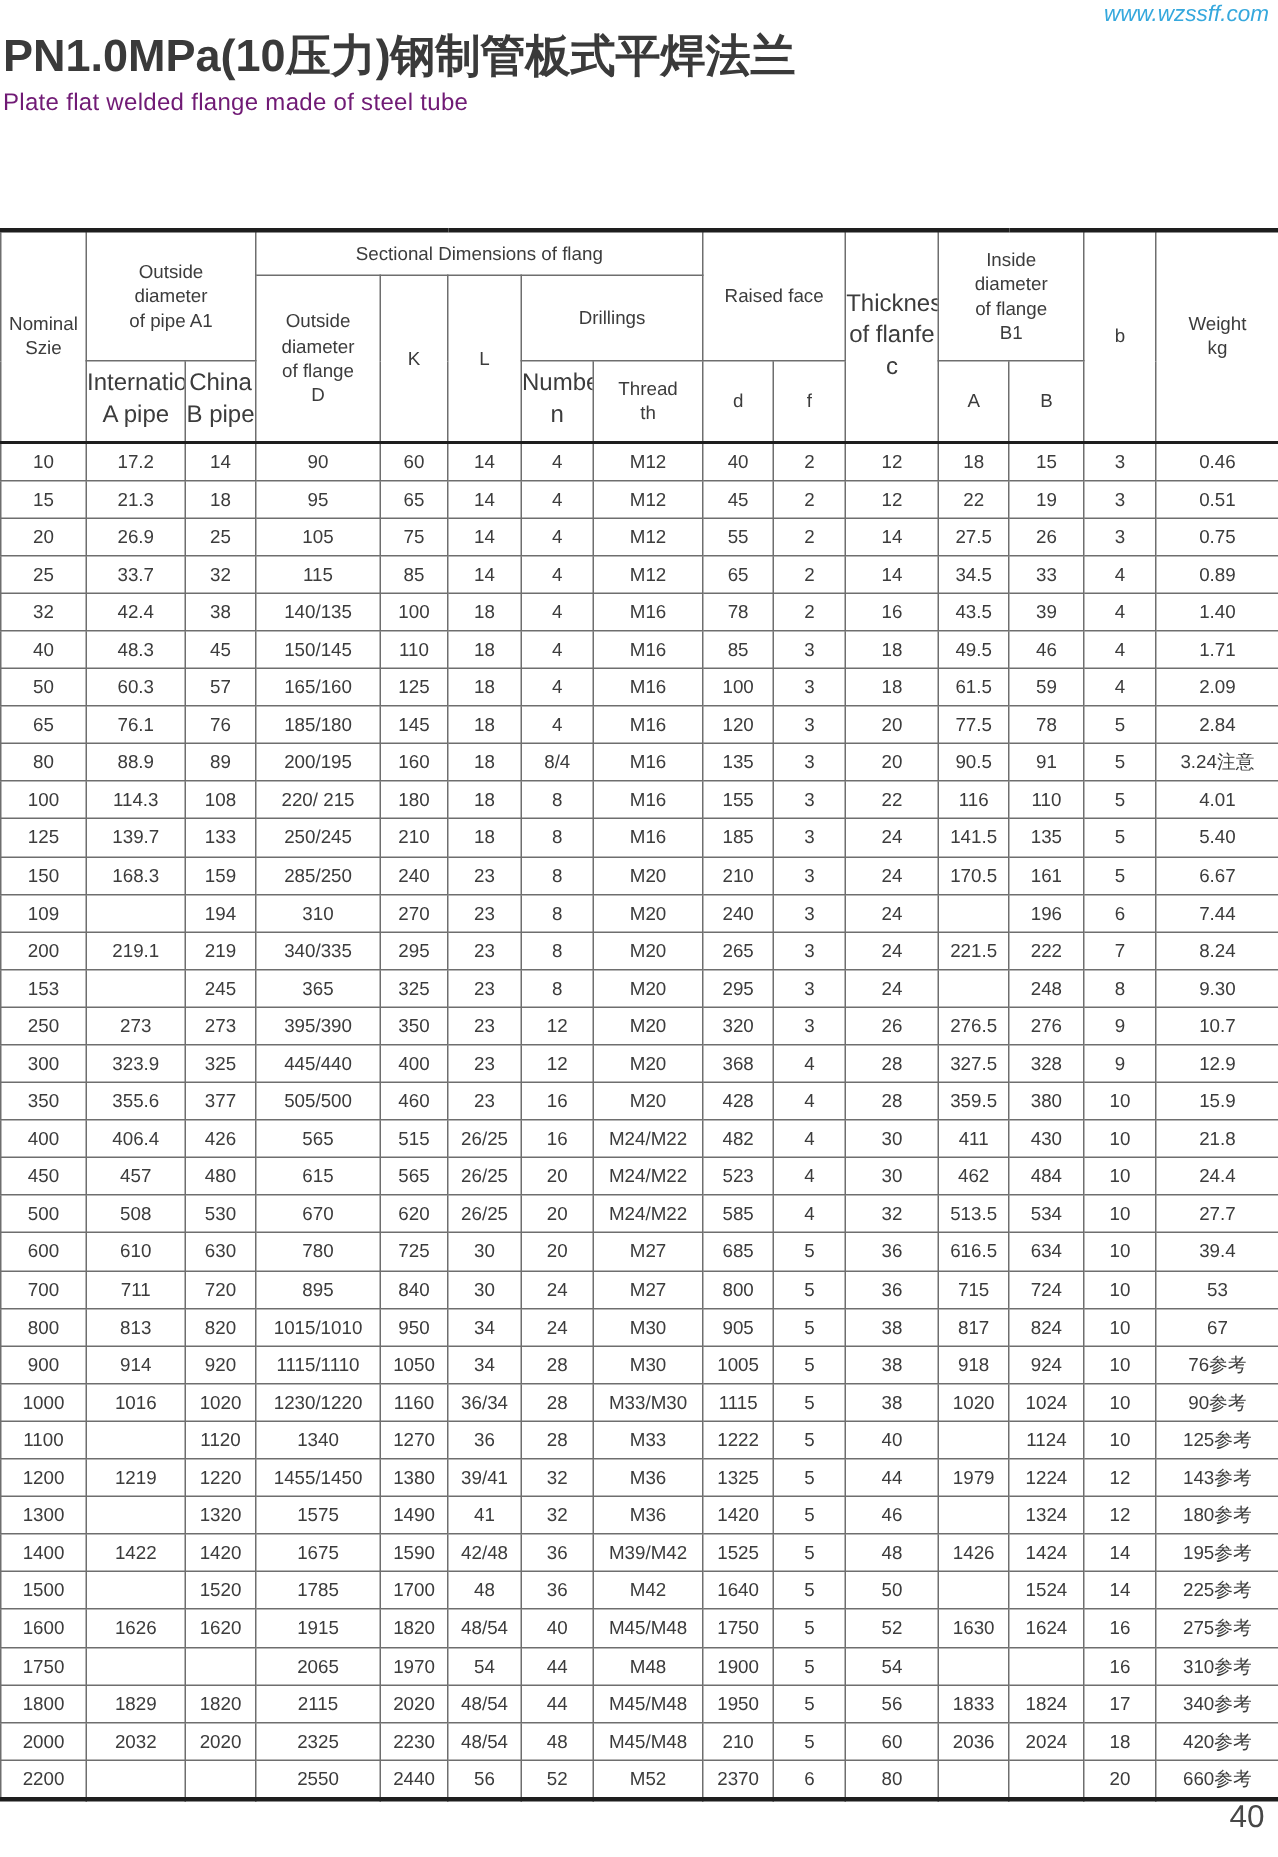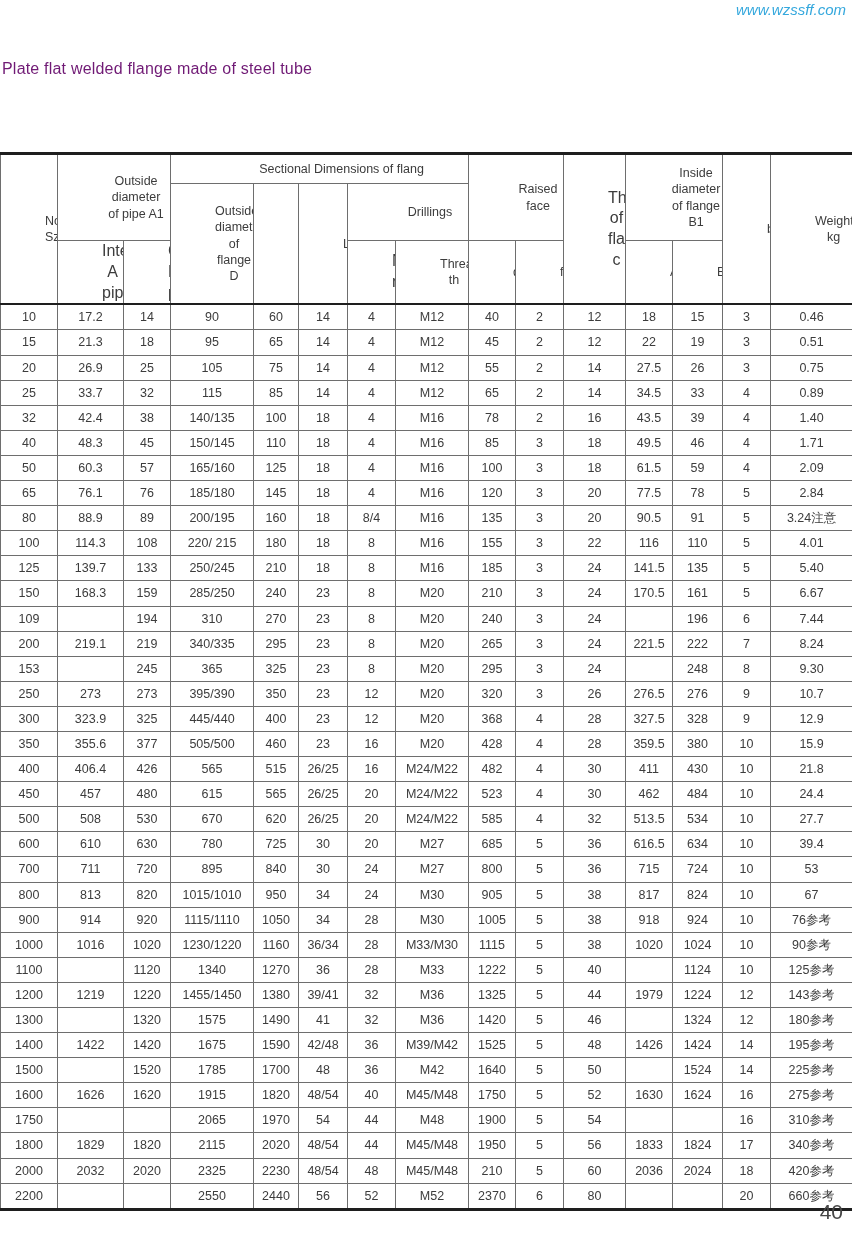--- a/index.html
+++ b/index.html
@@ -8,35 +8,36 @@
   .page { position: relative; width: 852px; height: 1238px; background: #ffffff; overflow: hidden; color: #3c3c3c; text-decoration: underline; }
 
   .site-url { position: absolute; top: 1px; right: 6px; font-style: italic; font-size: 15px; color: #35a8dd; }
   .title { position: absolute; top: 17px; left: 2px; margin: 0; font-size: 30px; font-weight: 700; color: #3a3a3a; white-space: nowrap; }
   .subtitle { position: absolute; top: 60px; left: 2px; font-size: 16px; color: #701a75; letter-spacing: 0.2px; }
 
   table.spec { position: absolute; top: 152px; left: 0; width: 852px; border-collapse: collapse; table-layout: fixed;
                border-top: 3px solid #1e1e1e; border-bottom: 3px solid #1e1e1e; }
   .spec th, .spec td { border: 1px solid #6e6e6e; text-align: center; vertical-align: middle; padding: 0; color: #3c3c3c; overflow: hidden; }
   .spec thead { border-bottom: 2px solid #1e1e1e; }
-  .spec th { font-weight: normal; font-size: 12.5px; line-height: 1.3; white-space: pre-line; padding-left: 44px; }
+  .spec th { font-weight: normal; font-size: 12.5px; line-height: 1.3; white-space: pre-line; }
   .spec th.sm { font-size: 16px; }
   .spec tbody td { font-size: 12.5px; height: 24.1px; line-height: 24.1px; white-space: nowrap; }
   tr.h1 { height: 30px; }
   tr.h2 { height: 57px; }
   tr.h3 { height: 54px; }
 
   .page-num { position: absolute; top: 1200px; right: 9px; font-size: 21px; color: #474747; }
 </style>
 </head>
 <body>
 
 <div class="page">
 
   <div class="site-url">www.wzssff.com</div>
+  <h1 class="title">PN1.0MPa(10压力)钢制管板式平焊法兰</h1>
   <div class="subtitle">Plate flat welded flange made of steel tube</div>
 
   <table class="spec">
     <colgroup>
       <col style="width:57px">
         <col style="width:66px">
         <col style="width:47px">
       <col style="width:83px">
         <col style="width:45px">
         <col style="width:49px">

